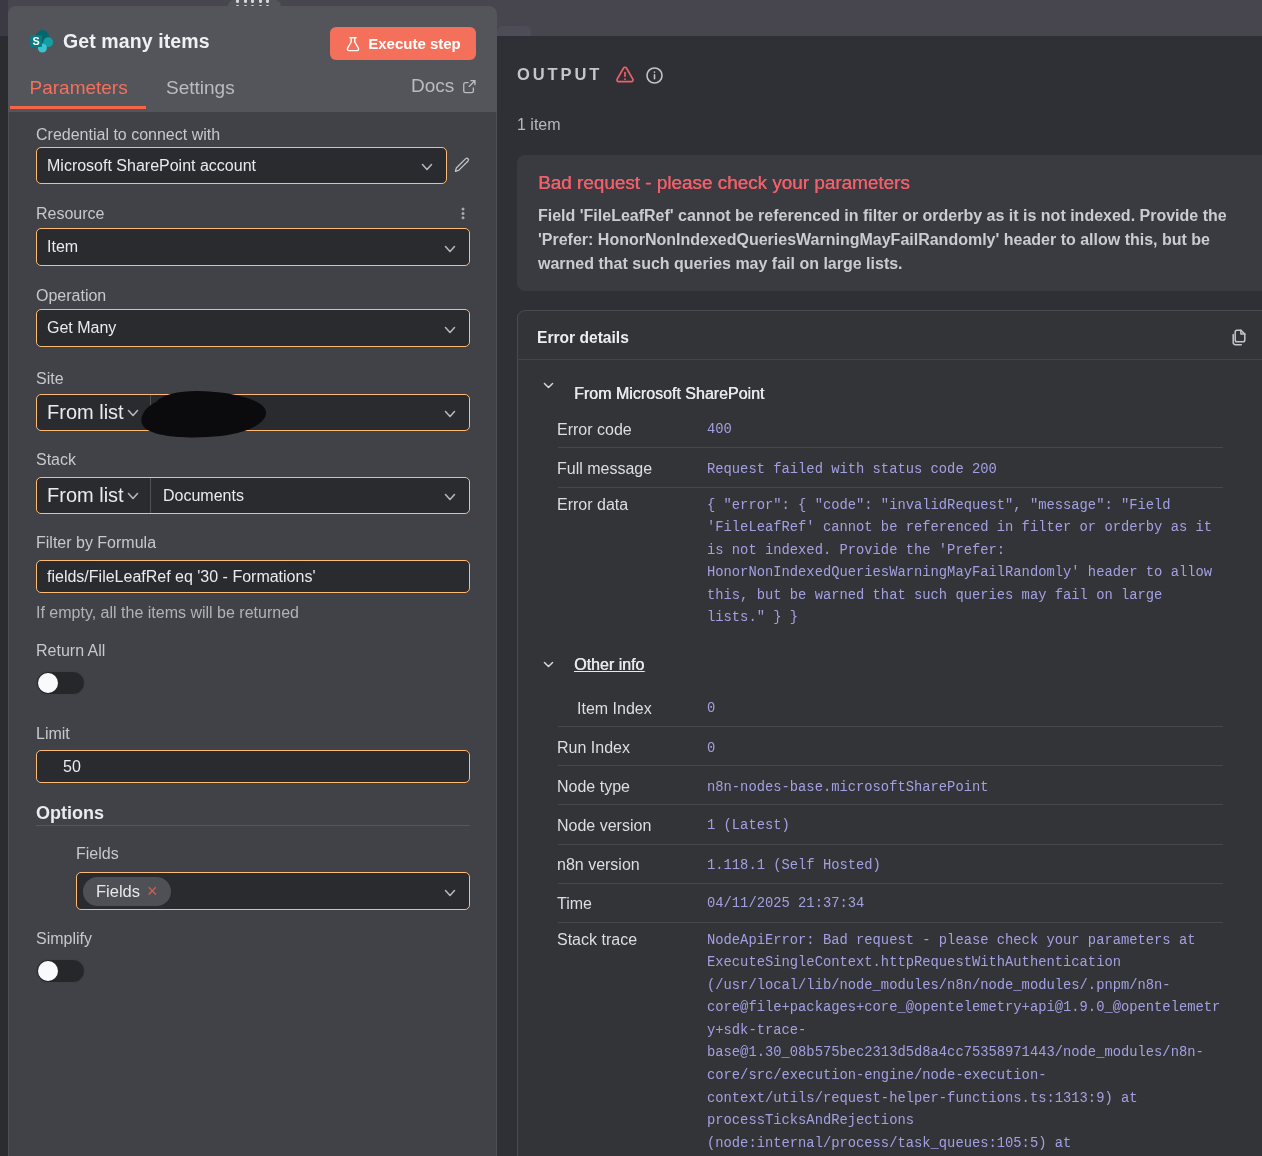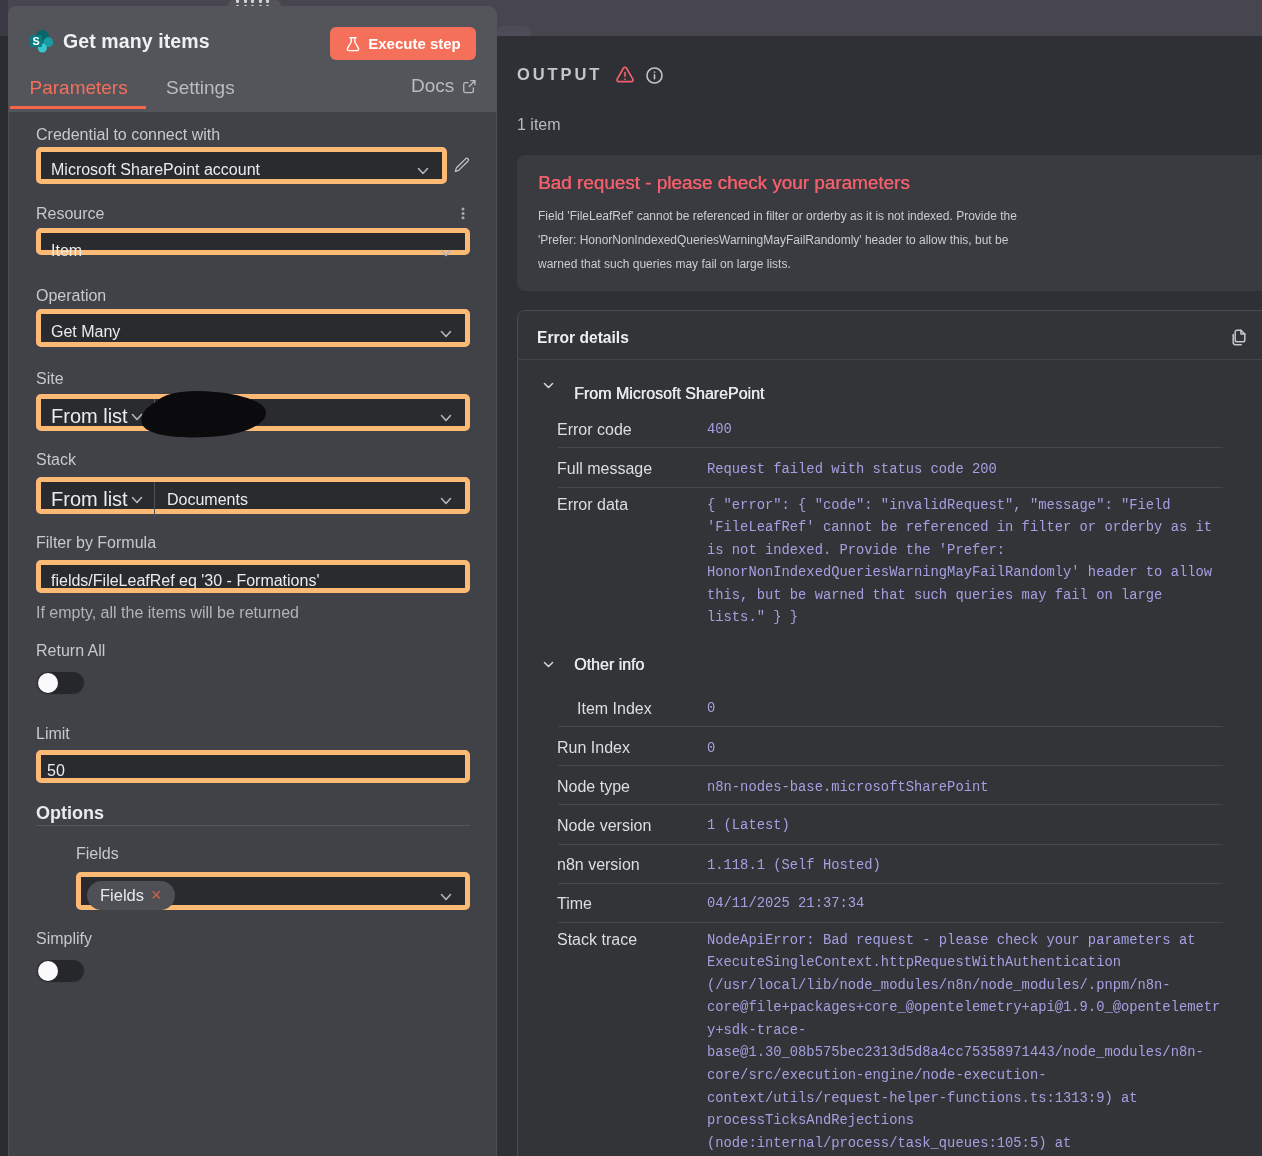--- a/index.html
+++ b/index.html
@@ -20,57 +20,57 @@
   #lptitle { left:63px; top:30px; font-size:19.5px; font-weight:700; color:#eef0f2; letter-spacing:0.1px; }
   #execbtn { left:330px; top:27px; width:146px; height:33px; background:#f4705a; border-radius:6px; color:#fff; font-size:15px; font-weight:700; display:flex; align-items:center; justify-content:center; gap:7px; }
   .tab { font-size:19px; font-weight:400; }
   #tab1 { left:29.5px; top:77px; color:#f4705c; font-weight:400;}
   #tab2 { left:166px; top:77px; color:#b9bcc2; }
   #docs { left:411px; top:75px; color:#b9bcc2; font-size:19px; }
   #tabline { left:10px; top:106px; width:136px; height:3px; background:#f4654a; }
 
   
   .lbl { font-size:16px; color:#c6c8cd; }
-  .inp { background:#2a2b2f; border:5px solid #fdba74; border-radius:5px; color:#e9ebee; font-size:16px; }
+  .inp { background:#2a2b2f; border:1px solid #fdba74; border-radius:5px; color:#e9ebee; font-size:16px; }
   .chev { position:absolute; width:14px; height:14px; }
 
   #f_cred_l { left:36px; top:126px; }
   #f_cred { left:36px; top:147px; width:411px; height:37px; line-height:35px; padding-left:10px; }
   #f_res_l { left:36px; top:205px; }
-  #f_res { left:36px; top:228px; width:434px; height:27px; line-height:36px; padding-left:10px; }
+  #f_res { left:36px; top:228px; width:434px; height:38px; line-height:36px; padding-left:10px; }
   #f_op_l { left:36px; top:287px; }
   #f_op { left:36px; top:309px; width:434px; height:38px; line-height:36px; padding-left:10px; }
   #f_site_l { left:36px; top:370px; }
   #f_site { left:36px; top:394px; width:434px; height:37px; }
   #f_list_l { left:36px; top:451px; }
   #f_list { left:36px; top:477px; width:434px; height:37px; }
   .fromlist { position:absolute; left:0; top:0; width:114px; height:35px; line-height:35px; padding-left:10px; color:#e9ebee; font-size:20px; border-right:1px solid #505156; }
   #f_filter_l { left:36px; top:534px; }
   #f_filter { left:36px; top:560px; width:434px; height:33px; line-height:31px; padding-left:10px; }
   #f_hint { left:36px; top:604px; font-size:16px; color:#b0b3b9; }
   #f_ret_l { left:36px; top:642px; }
   #f_lim_l { left:36px; top:725px; }
-  #f_lim { left:36px; top:750px; width:434px; height:33px; line-height:31px; padding-left:6px; }
+  #f_lim { left:36px; top:750px; width:434px; height:33px; line-height:31px; padding-left:26px; }
   .toggle { position:absolute; width:49px; height:24.5px; background:#26272b; border:1px solid #3f4045; border-radius:12.5px; }
   .toggle b { position:absolute; left:1.8px; top:1.4px; width:19.8px; height:19.8px; background:#fafafc; border-radius:50%; }
   #f_opt_l { left:36px; top:803px; font-weight:700; color:#e9ebee; font-size:18px; }
   #optline { left:36px; top:825px; width:434px; height:1px; background:#55565b; }
   #f_fields_l { left:76px; top:845px; }
   #f_fields { left:76px; top:872px; width:394px; height:38px; }
   #pill { position:absolute; left:6px; top:3.5px; height:29px; background:#4f5055; border-radius:14.5px; padding:0 13px; line-height:29px; color:#e6e8ea; font-size:16.5px; }
   #pill span { color:#d5604b; margin-left:7px; font-size:18px; font-family:"Liberation Sans"; }
   #f_simp_l { left:36px; top:930px; }
 
   
   #opanel { left:497px; top:36px; width:765px; height:1120px; background:#2f3035; }
   #outhdr { left:517px; top:65px; font-size:16.5px; font-weight:700; letter-spacing:2.9px; color:#c3c6cb; }
   #oneitem { left:517px; top:116px; font-size:16px; color:#b6b9bf; }
   #banner { left:517px; top:155px; width:758px; height:136px; background:#3a3b41; border-radius:8px; }
   #btitle { left:538px; top:172px; font-size:18.9px; font-weight:400; color:#f25f6a; text-shadow:0.4px 0 0 #f25f6a; }
-  #btext { left:538px; top:204px; font-size:12px; color:#c9ccd2; line-height:24px; }
+  #btext { left:538px; top:204px; font-size:16px; color:#c9ccd2; line-height:24px;font-weight:bold; }
 
   #card { left:517px; top:310px; width:780px; height:900px; background:#333438; border:1px solid #4a4b51; border-radius:8px; }
   #cardhdr { left:537px; top:329px; font-size:15.6px; font-weight:700; color:#eceef0; }
   #cardline { left:517px; top:359px; width:758px; height:1px; background:#434449; }
   .sech { position:absolute; font-size:16px; font-weight:400; color:#e6e8ea; text-shadow:0.45px 0 0 #e6e8ea; }
   .rlbl { position:absolute; left:557px; font-size:16px; color:#dcdee2; }
   .rval { position:absolute; left:707px; font-family:"Liberation Mono", monospace; font-size:13.8px; color:#a3a0e2; line-height:22.6px; }
   .rline { position:absolute; left:558px; width:665px; height:1px; background:#47484d; }
 </style>
 </head>
@@ -231,21 +231,21 @@
 <div class="rline" style="top:447px;"></div>
 <div class="rlbl" style="top:460px;">Full message</div>
 <div class="rval" style="top:458.5px;">Request failed with status code 200</div>
 <div class="rline" style="top:486.5px;"></div>
 <div class="rlbl" style="top:496px;">Error data</div>
 <div class="rval" style="top:494.5px;">{ "error": { "code": "invalidRequest", "message": "Field<br>'FileLeafRef' cannot be referenced in filter or orderby as it<br>is not indexed. Provide the 'Prefer:<br>HonorNonIndexedQueriesWarningMayFailRandomly' header to allow<br>this, but be warned that such queries may fail on large<br>lists." } }</div>
 
 <svg class="abs" style="left:542px; top:658px;" width="13" height="13" viewBox="0 0 16 16" fill="none" stroke="#d7d9dd" stroke-width="1.8" stroke-linecap="round" stroke-linejoin="round">
     <path d="M3 5.5 L8 10.5 L13 5.5"></path>
   </svg>
-<div class="sech" style="left:574px; top:656px;">Other info</div>
+<div class="sech" style="left:574px; top:656px;text-decoration:underline;">Other info</div>
 
 <div class="rlbl" style="top:699.5px;margin-left:20px;">Item Index</div>
 <div class="rval" style="top:698px;">0</div>
 <div class="rline" style="top:726px;"></div>
 <div class="rlbl" style="top:739px;">Run Index</div>
 <div class="rval" style="top:737.5px;">0</div>
 <div class="rline" style="top:764.5px;"></div>
 <div class="rlbl" style="top:778px;">Node type</div>
 <div class="rval" style="top:776.5px;">n8n-nodes-base.microsoftSharePoint</div>
 <div class="rline" style="top:804px;"></div>

